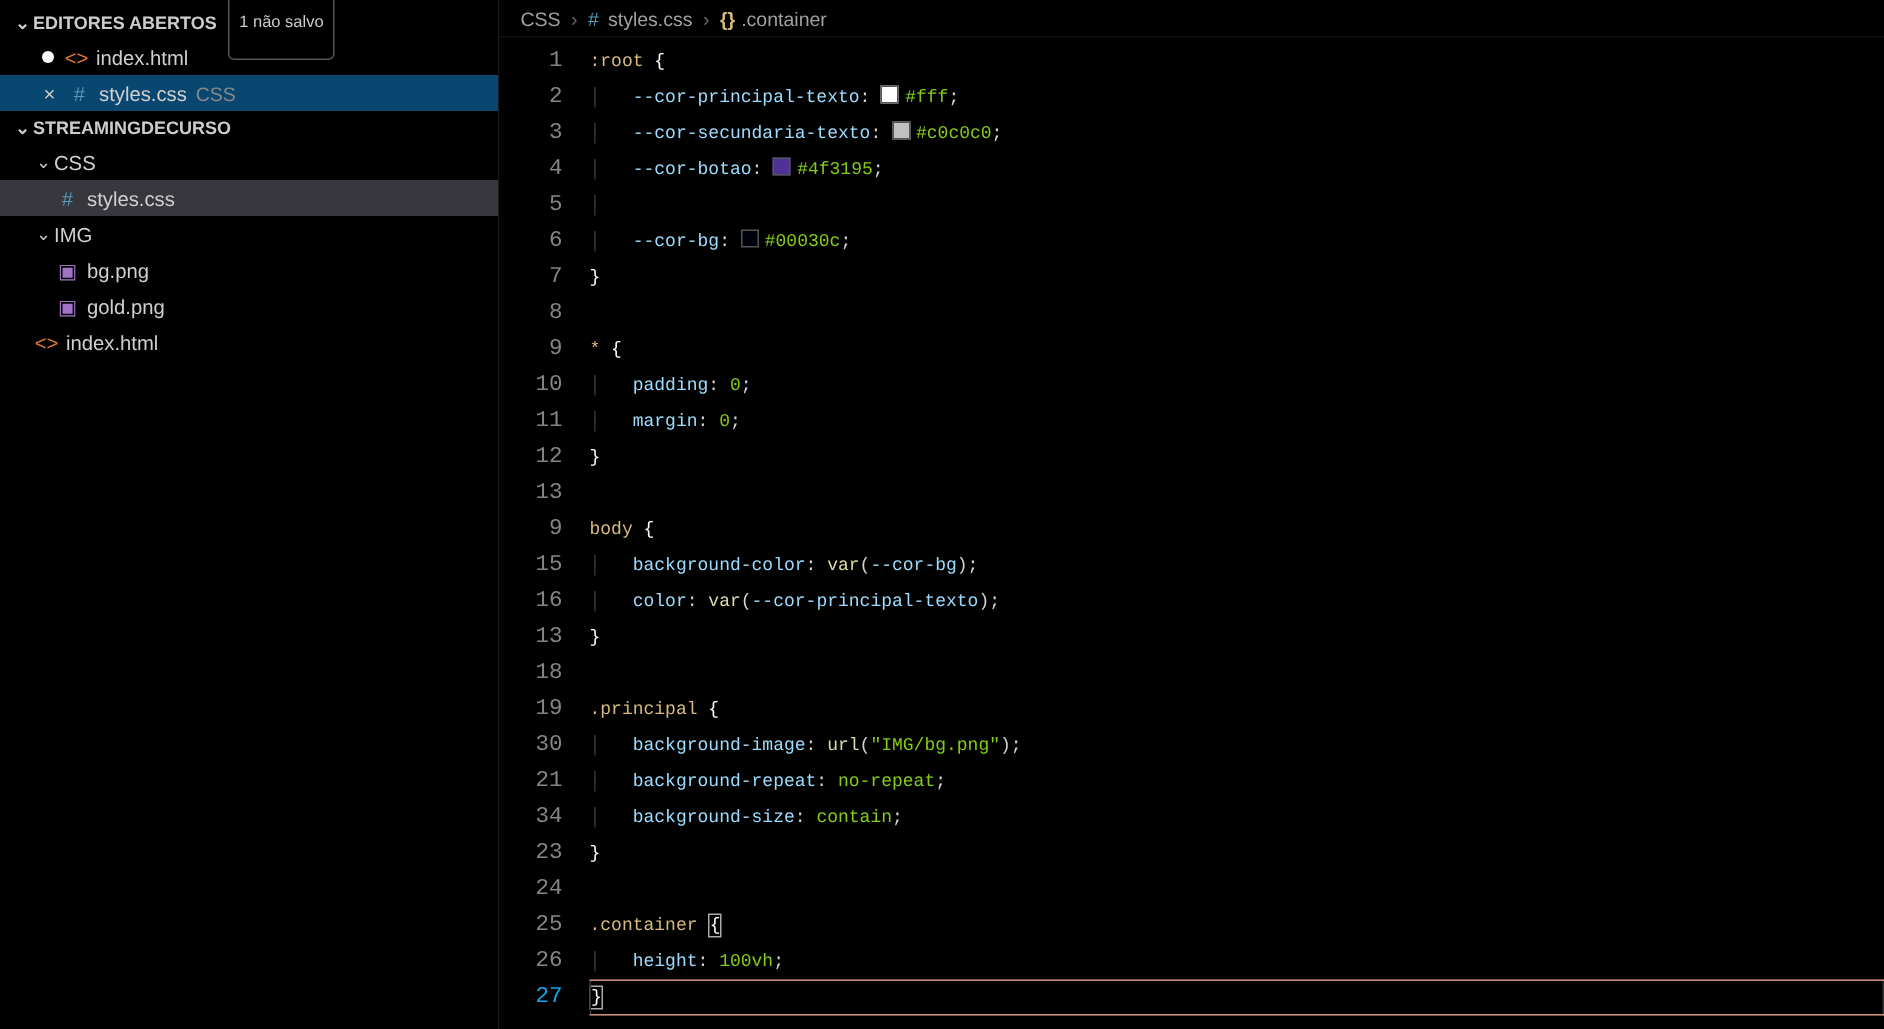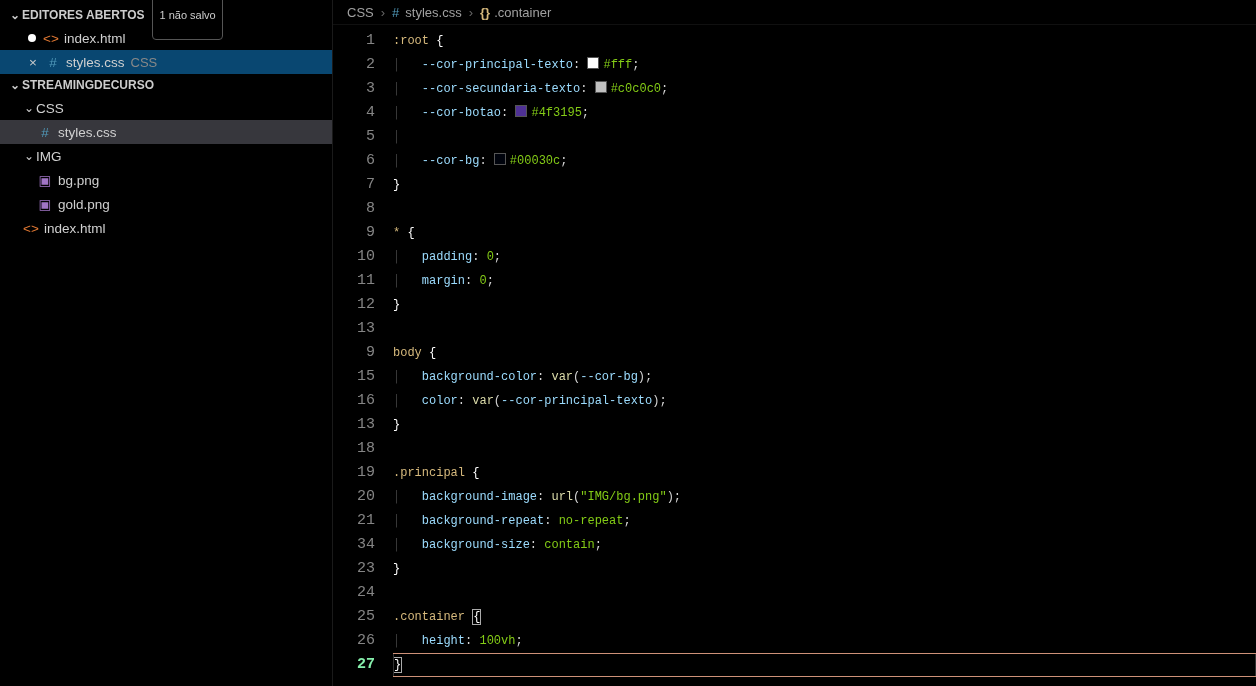--- a/index.html
+++ b/index.html
@@ -119,21 +119,21 @@
   width: 60px;
   text-align: right;
   padding-right: 18px;
   color: #858585;
   font-size: 15px;
   line-height: 24px;
   padding-top: 4px;
   user-select: none;
 }
 .gutter .ln { height: 24px; }
-.gutter .ln.active { color: #86efac; font-weight: bold; }
+.gutter .ln.active { color: #0ea5e9; }
 .code {
   flex: 1;
   font-size: 12px;
   line-height: 24px;
   padding-top: 4px;
   white-space: pre;
   position: relative;
 }
 .code .line { height: 24px; }
 .code .line.current {
@@ -262,21 +262,21 @@
         <div class="ln">10</div>
         <div class="ln">11</div>
         <div class="ln">12</div>
         <div class="ln">13</div>
         <div class="ln">9</div>
         <div class="ln">15</div>
         <div class="ln">16</div>
         <div class="ln">13</div>
         <div class="ln">18</div>
         <div class="ln">19</div>
-        <div class="ln">20</div>
+        <div class="ln">30</div>
         <div class="ln">21</div>
         <div class="ln">34</div>
         <div class="ln">23</div>
         <div class="ln">24</div>
         <div class="ln">25</div>
         <div class="ln">26</div>
         <div class="ln active">27</div>
       </div>
     <div class="code" id="code"><div class="line"><span class="tok-sel">:root </span><span class="tok-brace">{</span></div><div class="line"><span class="indent-guide">│   </span><span class="tok-prop">--cor-principal-texto</span><span class="tok-punct">: </span><span class="color-swatch" style="background: rgb(255, 255, 255);"></span><span class="tok-val">#fff</span><span class="tok-punct">;</span></div><div class="line"><span class="indent-guide">│   </span><span class="tok-prop">--cor-secundaria-texto</span><span class="tok-punct">: </span><span class="color-swatch" style="background: rgb(192, 192, 192);"></span><span class="tok-val">#c0c0c0</span><span class="tok-punct">;</span></div><div class="line"><span class="indent-guide">│   </span><span class="tok-prop">--cor-botao</span><span class="tok-punct">: </span><span class="color-swatch" style="background: rgb(79, 49, 149);"></span><span class="tok-val">#4f3195</span><span class="tok-punct">;</span></div><div class="line"><span class="indent-guide">│</span></div><div class="line"><span class="indent-guide">│   </span><span class="tok-prop">--cor-bg</span><span class="tok-punct">: </span><span class="color-swatch" style="background: rgb(0, 3, 12);"></span><span class="tok-val">#00030c</span><span class="tok-punct">;</span></div><div class="line"><span class="tok-brace">}</span></div><div class="line"></div><div class="line"><span class="tok-sel">* </span><span class="tok-brace">{</span></div><div class="line"><span class="indent-guide">│   </span><span class="tok-prop">padding</span><span class="tok-punct">: </span><span class="tok-val">0</span><span class="tok-punct">;</span></div><div class="line"><span class="indent-guide">│   </span><span class="tok-prop">margin</span><span class="tok-punct">: </span><span class="tok-val">0</span><span class="tok-punct">;</span></div><div class="line"><span class="tok-brace">}</span></div><div class="line"></div><div class="line"><span class="tok-sel">body </span><span class="tok-brace">{</span></div><div class="line"><span class="indent-guide">│   </span><span class="tok-prop">background-color</span><span class="tok-punct">: </span><span class="tok-func">var</span><span class="tok-punct">(</span><span class="tok-var">--cor-bg</span><span class="tok-punct">);</span></div><div class="line"><span class="indent-guide">│   </span><span class="tok-prop">color</span><span class="tok-punct">: </span><span class="tok-func">var</span><span class="tok-punct">(</span><span class="tok-var">--cor-principal-texto</span><span class="tok-punct">);</span></div><div class="line"><span class="tok-brace">}</span></div><div class="line"></div><div class="line"><span class="tok-sel">.principal </span><span class="tok-brace">{</span></div><div class="line"><span class="indent-guide">│   </span><span class="tok-prop">background-image</span><span class="tok-punct">: </span><span class="tok-func">url</span><span class="tok-punct">(</span><span class="tok-val">"IMG/bg.png"</span><span class="tok-punct">);</span></div><div class="line"><span class="indent-guide">│   </span><span class="tok-prop">background-repeat</span><span class="tok-punct">: </span><span class="tok-val">no-repeat</span><span class="tok-punct">;</span></div><div class="line"><span class="indent-guide">│   </span><span class="tok-prop">background-size</span><span class="tok-punct">: </span><span class="tok-val">contain</span><span class="tok-punct">;</span></div><div class="line"><span class="tok-brace">}</span></div><div class="line"></div><div class="line"><span class="tok-sel">.container </span><span class="cursor-box"><span class="tok-brace">{</span></span></div><div class="line"><span class="indent-guide">│   </span><span class="tok-prop">height</span><span class="tok-punct">: </span><span class="tok-val">100vh</span><span class="tok-punct">;</span></div><div class="line current"><span class="cursor-box"><span class="tok-brace">}</span></span></div><div class="highlight-line" style="top: 628px;"></div></div>
   </div>

